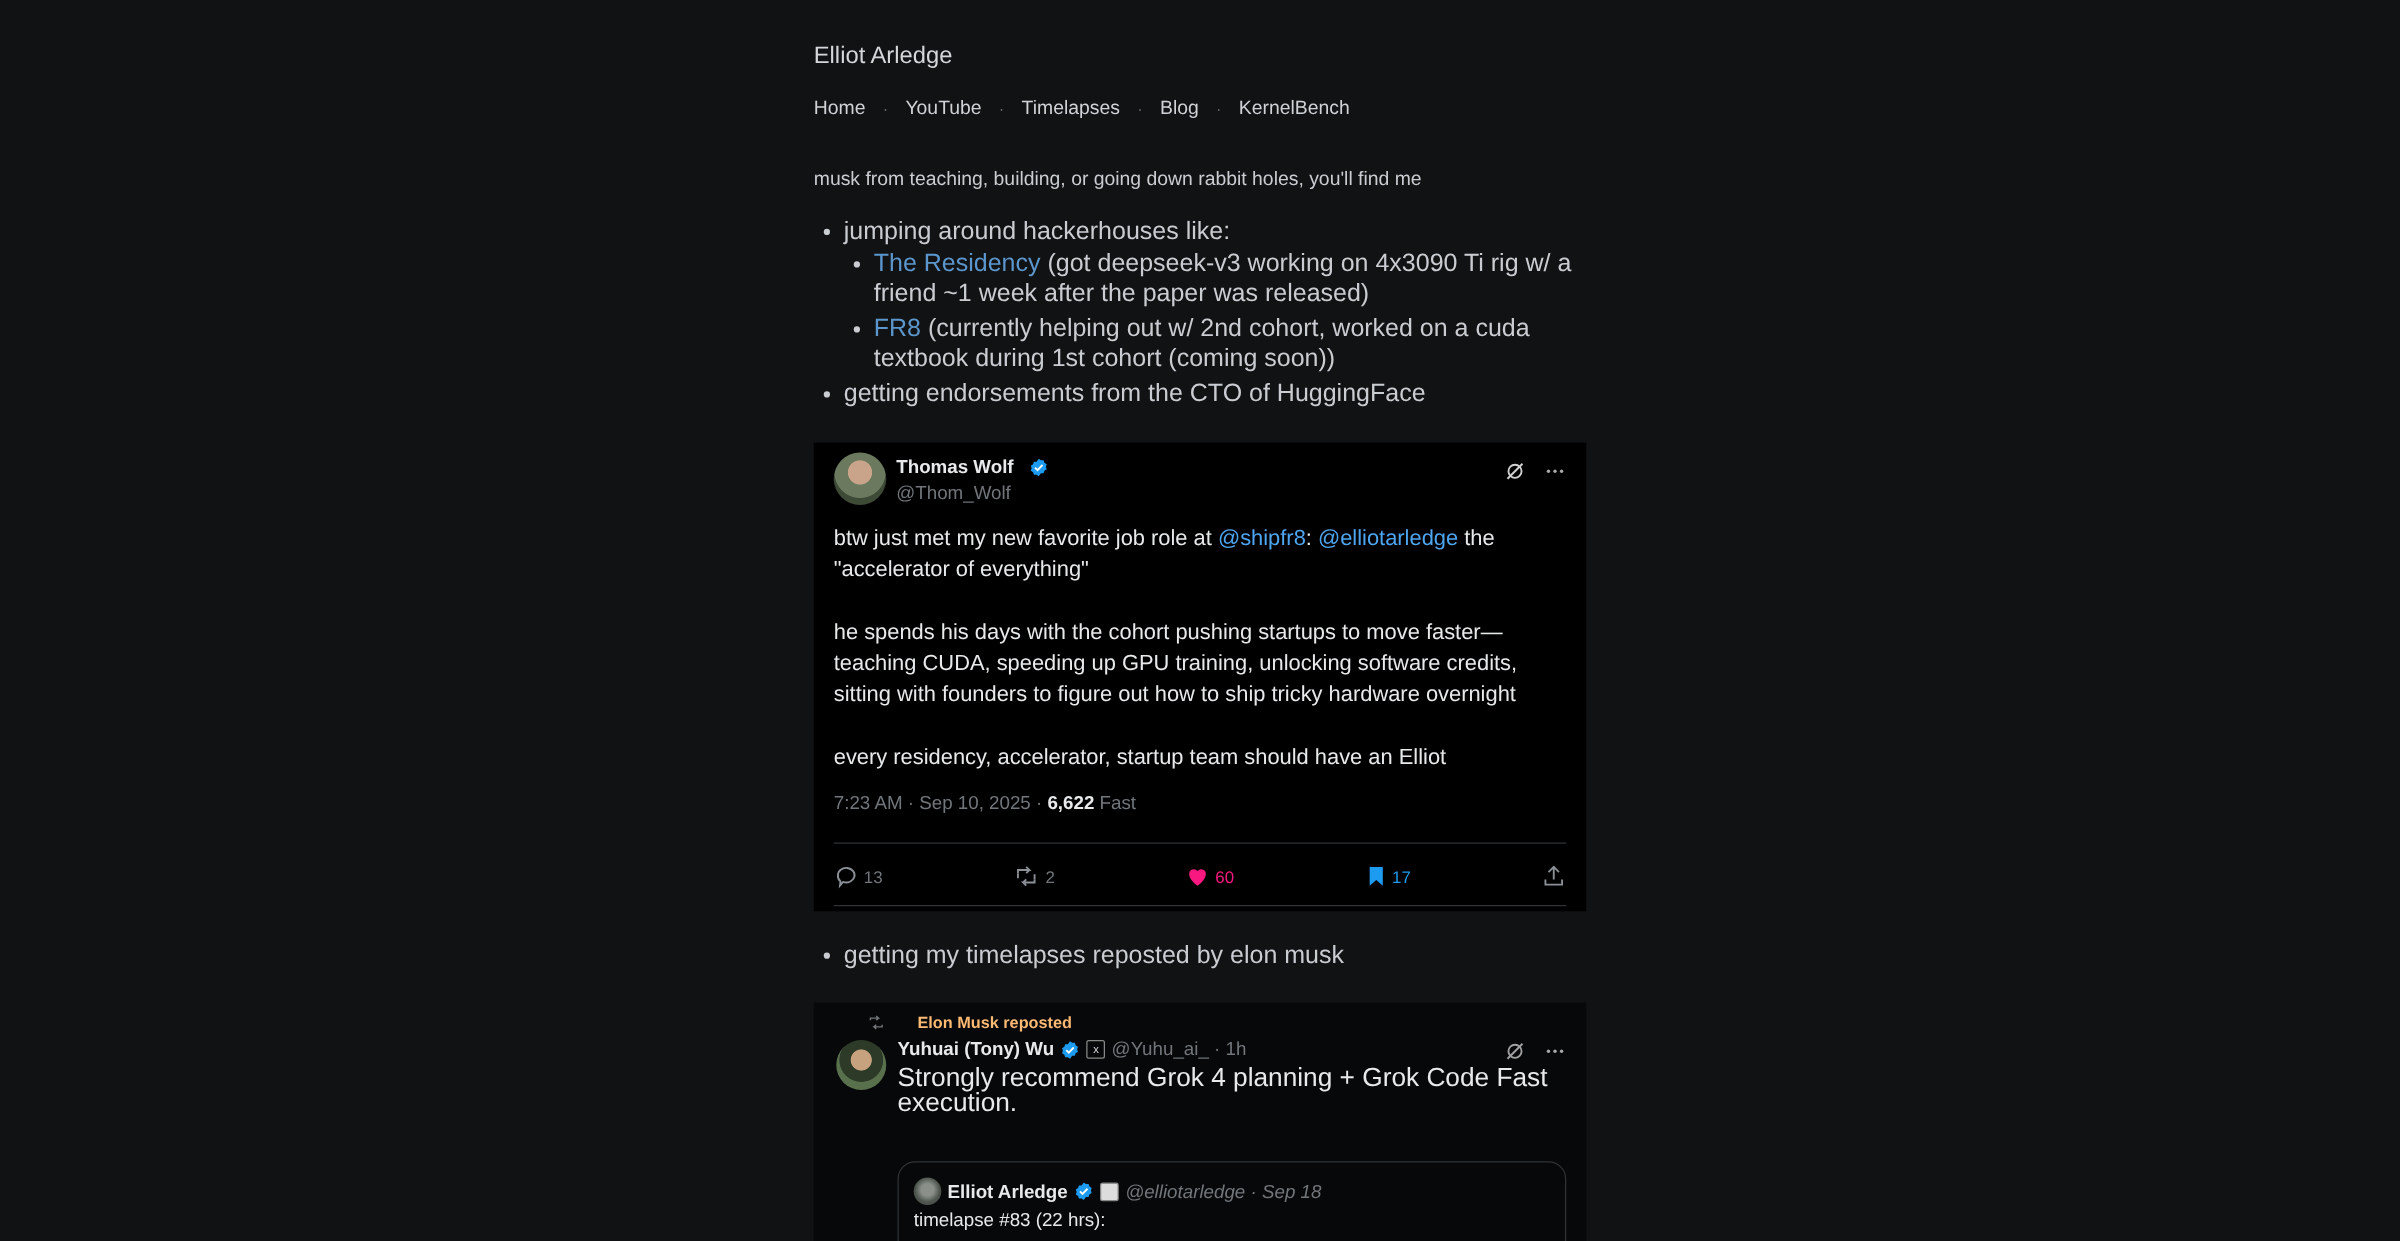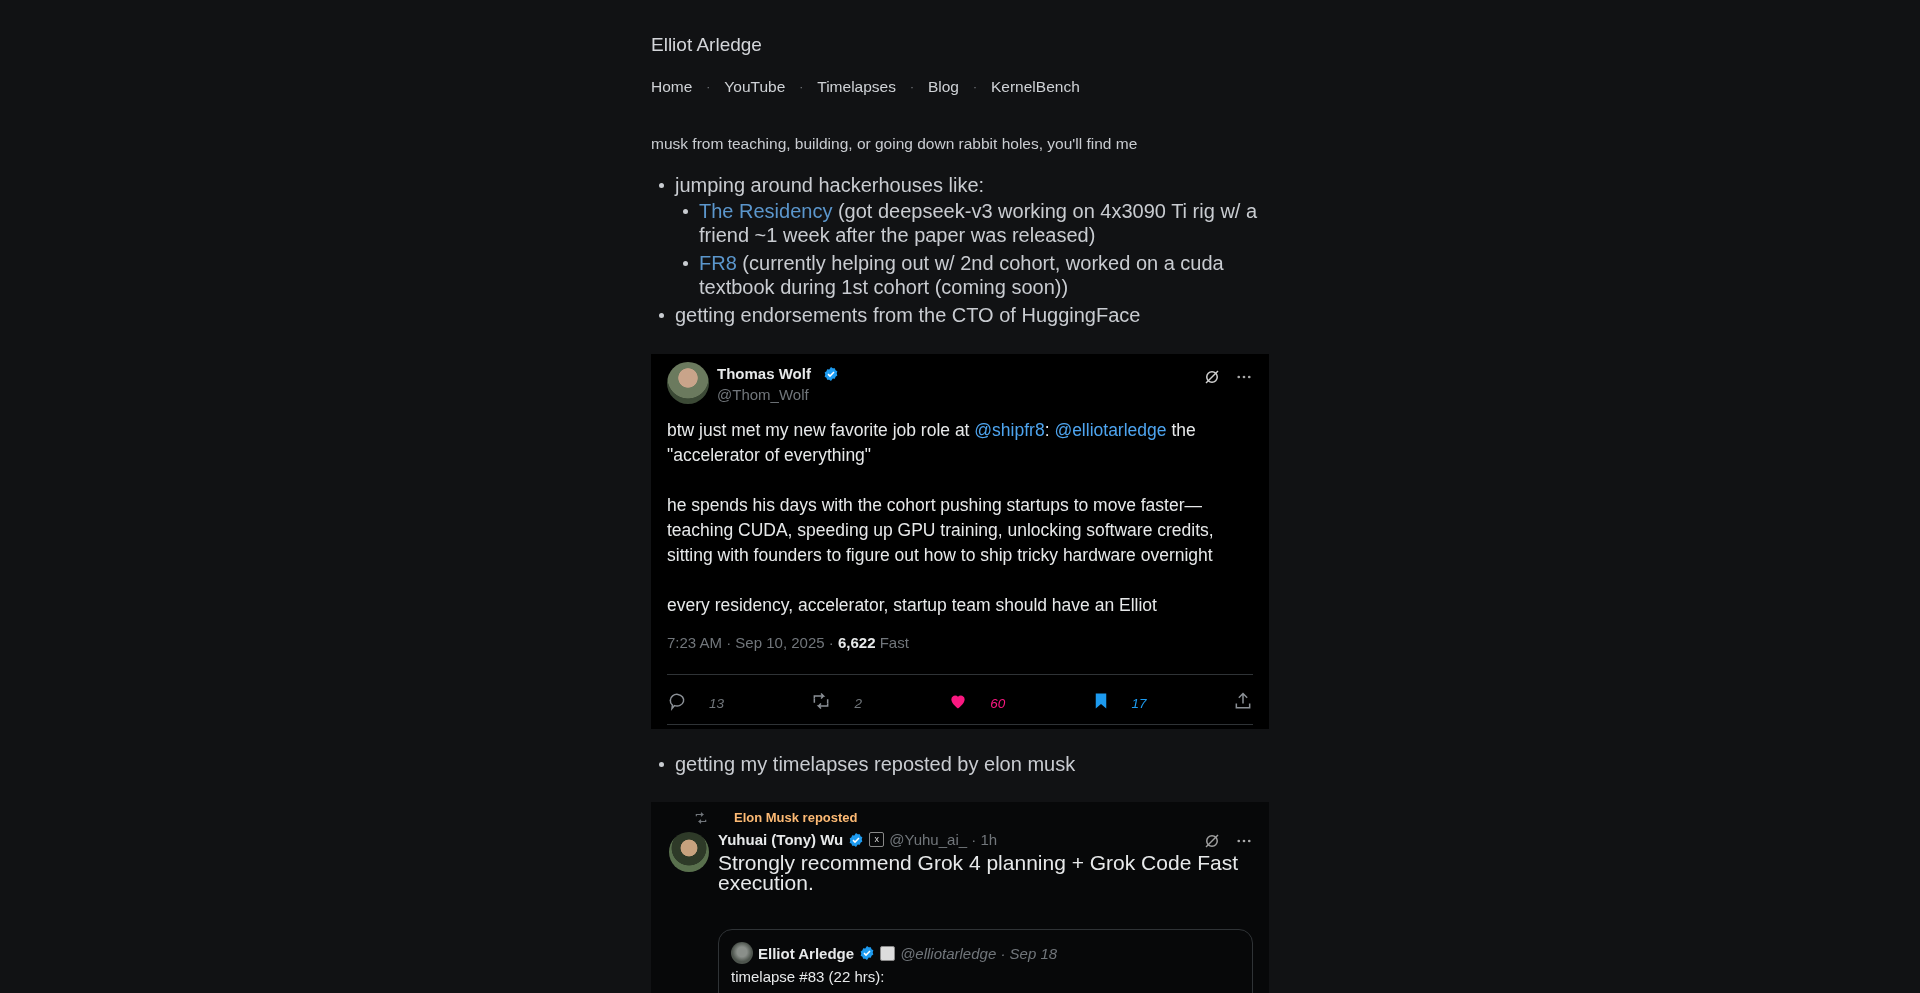--- a/index.html
+++ b/index.html
@@ -33,21 +33,21 @@
   .tw-handle { position: absolute; left: 50px; top: 24px; font-size: 15px; color: #71767b; }
   .verified { display: inline-block; width: 16px; height: 16px; }
   .tw-icons { position: absolute; right: 0; top: 6px; display: flex; gap: 14px; align-items: center; color: #c9ccd1; }
   .tw-body { position: absolute; left: 16px; right: 16px; top: 64px; font-size: 17.5px; line-height: 25px; color: #e7e9ea; }
   .tw-body p { margin: 0 0 25px 0; }
   .mention { color: #4ea5f0; }
   .tw-meta { position: absolute; left: 16px; top: 280px; font-size: 15px; color: #71767b; }
   .tw-meta b { color: #e7e9ea; }
   .divider { position: absolute; left: 16px; right: 16px; height: 1px; background: #2f3336; }
   .tw-actions { position: absolute; left: 16px; right: 16px; top: 332px; height: 30px; display: flex; justify-content: space-between; align-items: center; font-size: 13.5px; color: #71767b; }
-  .act { display: flex; align-items: flex-end; gap: 22px; font-style: italic; }
+  .act { display: flex; align-items: center; gap: 4px; }
   .act.like { color: #f91880; }
   .act.bookmark { color: #1d9bf0; }
 
   .tweet-2 { top: 802px; height: 191px; overflow: hidden; background: #070809; }
   .repost-line { position: absolute; left: 42px; top: 8px; font-size: 13px; font-weight: bold; color: #fdba74; display: flex; align-items: center; gap: 25px; }
   .avatar2 { position: absolute; left: 18px; top: 30px; width: 40px; height: 40px; border-radius: 50%;
              background: radial-gradient(circle at 50% 40%, #c7a27e 0 26%, #2e3a28 28% 55%, #59704d 57%); }
   .t2-head { position: absolute; left: 67px; top: 29px; font-size: 15px; display: flex; align-items: center; gap: 5px; }
   .t2-head .nm { font-weight: bold; color: #e7e9ea; }
   .t2-head .hd { color: #71767b; }

